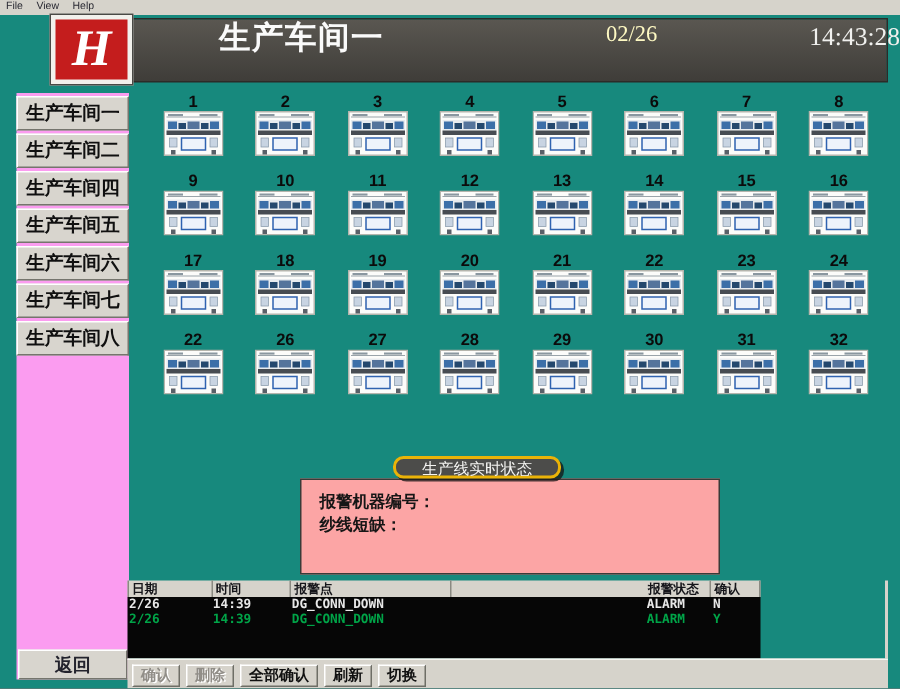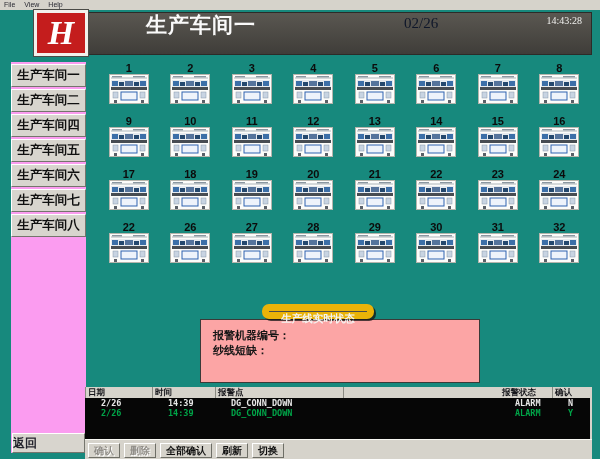--- a/index.html
+++ b/index.html
@@ -26,75 +26,75 @@
   .logo-inner { width:100%; height:100%; background:#c41d1d; position:relative; overflow:hidden; }
   .logo-glyph {
     position:absolute; left:0; top:0; width:100%; height:100%;
     color:#ffffff; font-family:"Liberation Serif", serif; font-weight:bold; font-style:italic;
     font-size:34px; text-align:center; line-height:40px;
   }
   .page-title {
     position:absolute; left:146px; top:11px; color:#fafafa; font-size:21px;
     font-weight:bold; letter-spacing:1px; white-space:nowrap;
   }
-  .hdr-date { position:absolute; left:404px; top:15px; color:#0f172a; font-size:15px; font-family:"Liberation Serif", serif; }
-  .hdr-time { position:absolute; right:18px; top:15px; color:#f0f0ee; font-size:10px; font-family:"Liberation Serif", serif; }
+  .hdr-date { position:absolute; left:404px; top:15px; color:#fef9c3; font-size:15px; font-family:"Liberation Serif", serif; }
+  .hdr-time { position:absolute; right:0; top:15px; color:#f0f0ee; font-size:17px; font-family:"Liberation Serif", serif; }
   
   .sidebar {
     position:absolute; left:11px; top:62px; width:75px; height:391px;
     background:#fb9cf0; padding-top:2px;
   }
   .ws-btn {
     height:23px; margin:0 0 2px 0; background:#d8d5ce;
     border-top:1px solid #ffffff; border-left:1px solid #ffffff;
     border-right:1px solid #75756d; border-bottom:1px solid #75756d;
     font-size:12.5px; font-weight:bold; color:#101010;
     display:flex; align-items:center; justify-content:center; cursor:pointer;
     white-space:nowrap;
   }
   .back-btn {
     position:absolute; left:1px; bottom:0; width:73px; height:20px;
     background:#d8d5ce; border-top:1px solid #ffffff; border-left:1px solid #ffffff;
     border-right:1px solid #75756d; border-bottom:1px solid #75756d;
-    font-size:12px; font-weight:bold; color:#23232d; line-height:18px; cursor:pointer;
+    font-size:12px; font-weight:bold; color:#23232d; text-align:center; line-height:18px; cursor:pointer;
   }
   
   .machine-grid {
     position:absolute; left:98px; top:62px; width:492px; height:212px;
     display:grid; grid-template-columns:repeat(8,1fr); grid-auto-rows:53px;
   }
   .m-cell { display:flex; flex-direction:column; align-items:center; cursor:pointer; }
   .m-num { font-size:11px; font-weight:bold; color:#0b0b0b; height:12px; line-height:12px; }
   .m-icon { display:block; }
   
   .status-tab {
     position:absolute; left:262px; top:304px; width:112px; height:15px;
-    background:#4c4c4a; border:7px solid #eab308; border-radius:7px;
-    color:#f4f4f2; font-size:10.5px; font-weight:bold; text-align:center; line-height:14px;
+    background:#4c4c4a; border:2px solid #eab308; border-radius:7px;
+    color:#f4f4f2; font-size:10.5px; font-weight:normal; text-align:center; line-height:14px;
     box-shadow:2px 2px 0 rgba(20,20,20,.75); z-index:2; white-space:nowrap;
   }
   .status-panel {
     position:absolute; left:200px; top:319px; width:280px; height:64px;
     background:#fca5a5; border:1px solid #3a3a38; padding:8px 0 0 12px;
     font-size:11px; font-weight:bold; color:#161616; line-height:15px;
   }
   
-  .alarm-table { position:absolute; left:85px; top:387px; width:507px; }
+  .alarm-table { position:absolute; left:85px; top:387px; width:422px; }
   .at-header {
     display:flex; height:11px; background:#d6d3cb;
     font-size:8.5px; font-weight:bold; color:#15151a; line-height:10px;
     border-left:1px solid #8a8a82;
   }
   .at-header span { border-right:1px solid #8a8a82; padding-left:2px; overflow:hidden; white-space:nowrap; }
   .at-body { height:41px; background:#060606; overflow:hidden; }
   .at-row {
     display:flex; height:10px; line-height:10px; cursor:pointer;
     font-family:"DejaVu Sans Mono", monospace; font-size:8.5px; font-weight:bold;
   }
-  .at-row span { padding-left:16px; overflow:hidden; white-space:nowrap; }
+  .at-row span { padding-left:1px; overflow:hidden; white-space:nowrap; }
   .c-date { width:67px; } .c-time { width:63px; } .c-point { width:128px; }
   .c-info { width:156px;margin-top:24px; } .c-status { width:53px; } .c-ack { width:39px; }
   
   .toolbar {
     position:absolute; left:85px; top:439px; width:507px; height:20px;
     background:#d6d3cb; border-top:1px solid #f7f7f2;
     display:flex; align-items:center; gap:4px; padding:2px 0 0 3px;
   }
   .tb-btn {
     height:15px; background:#d6d3cb; padding:0 5px;

